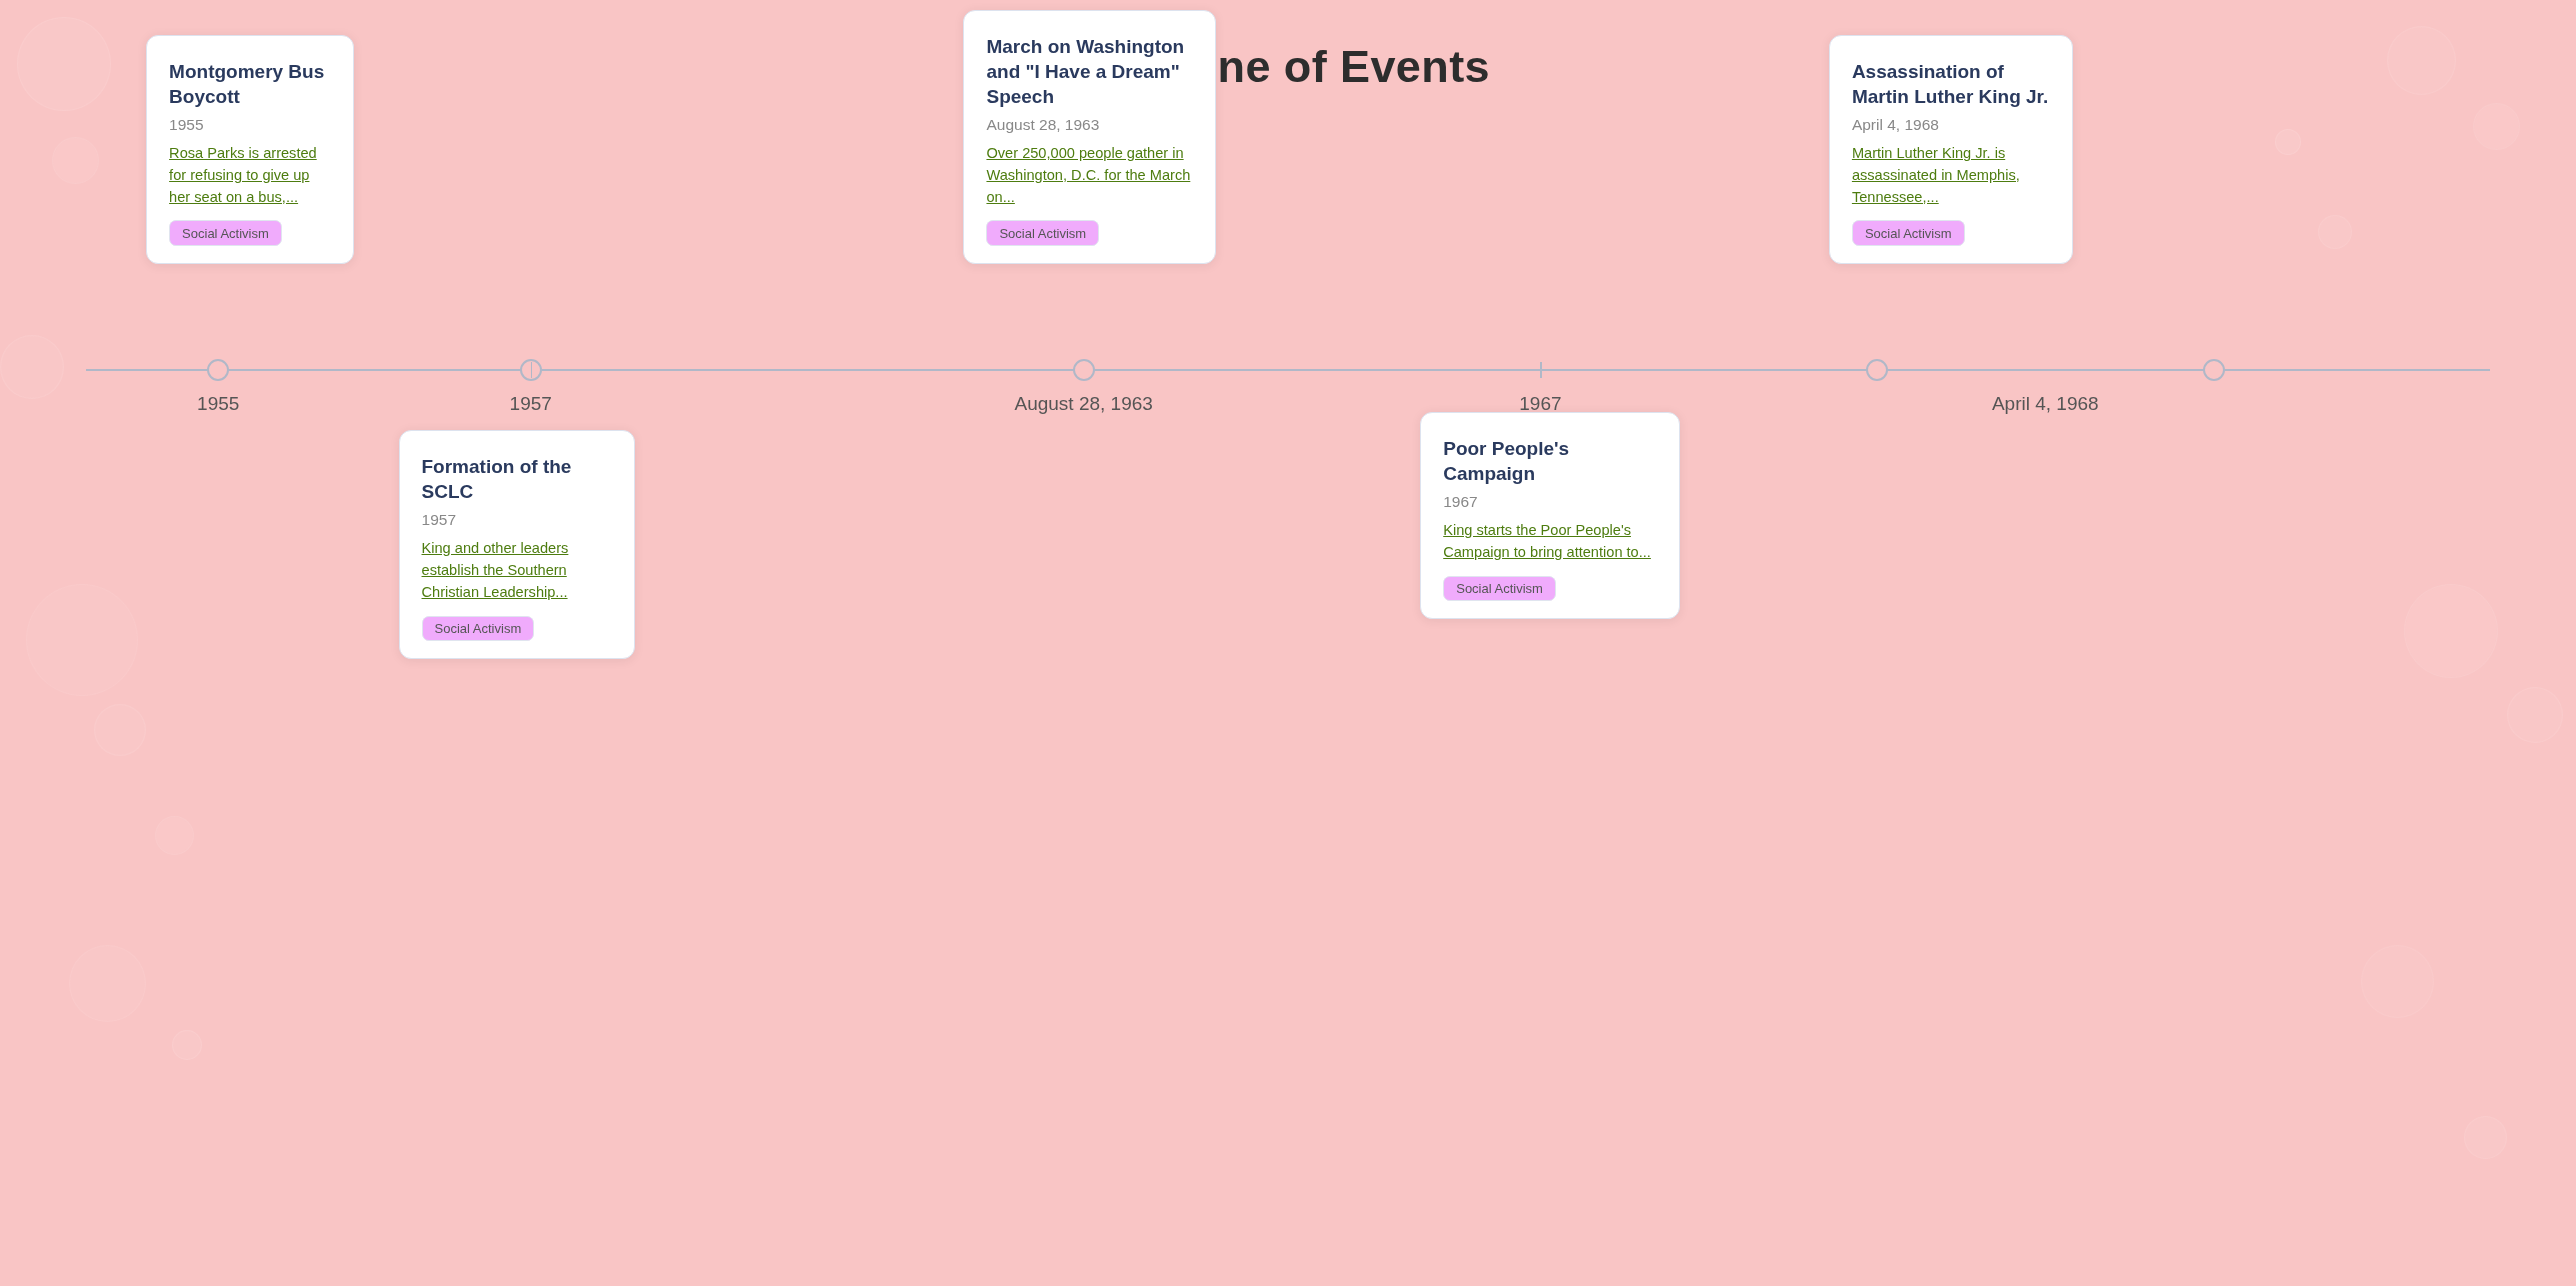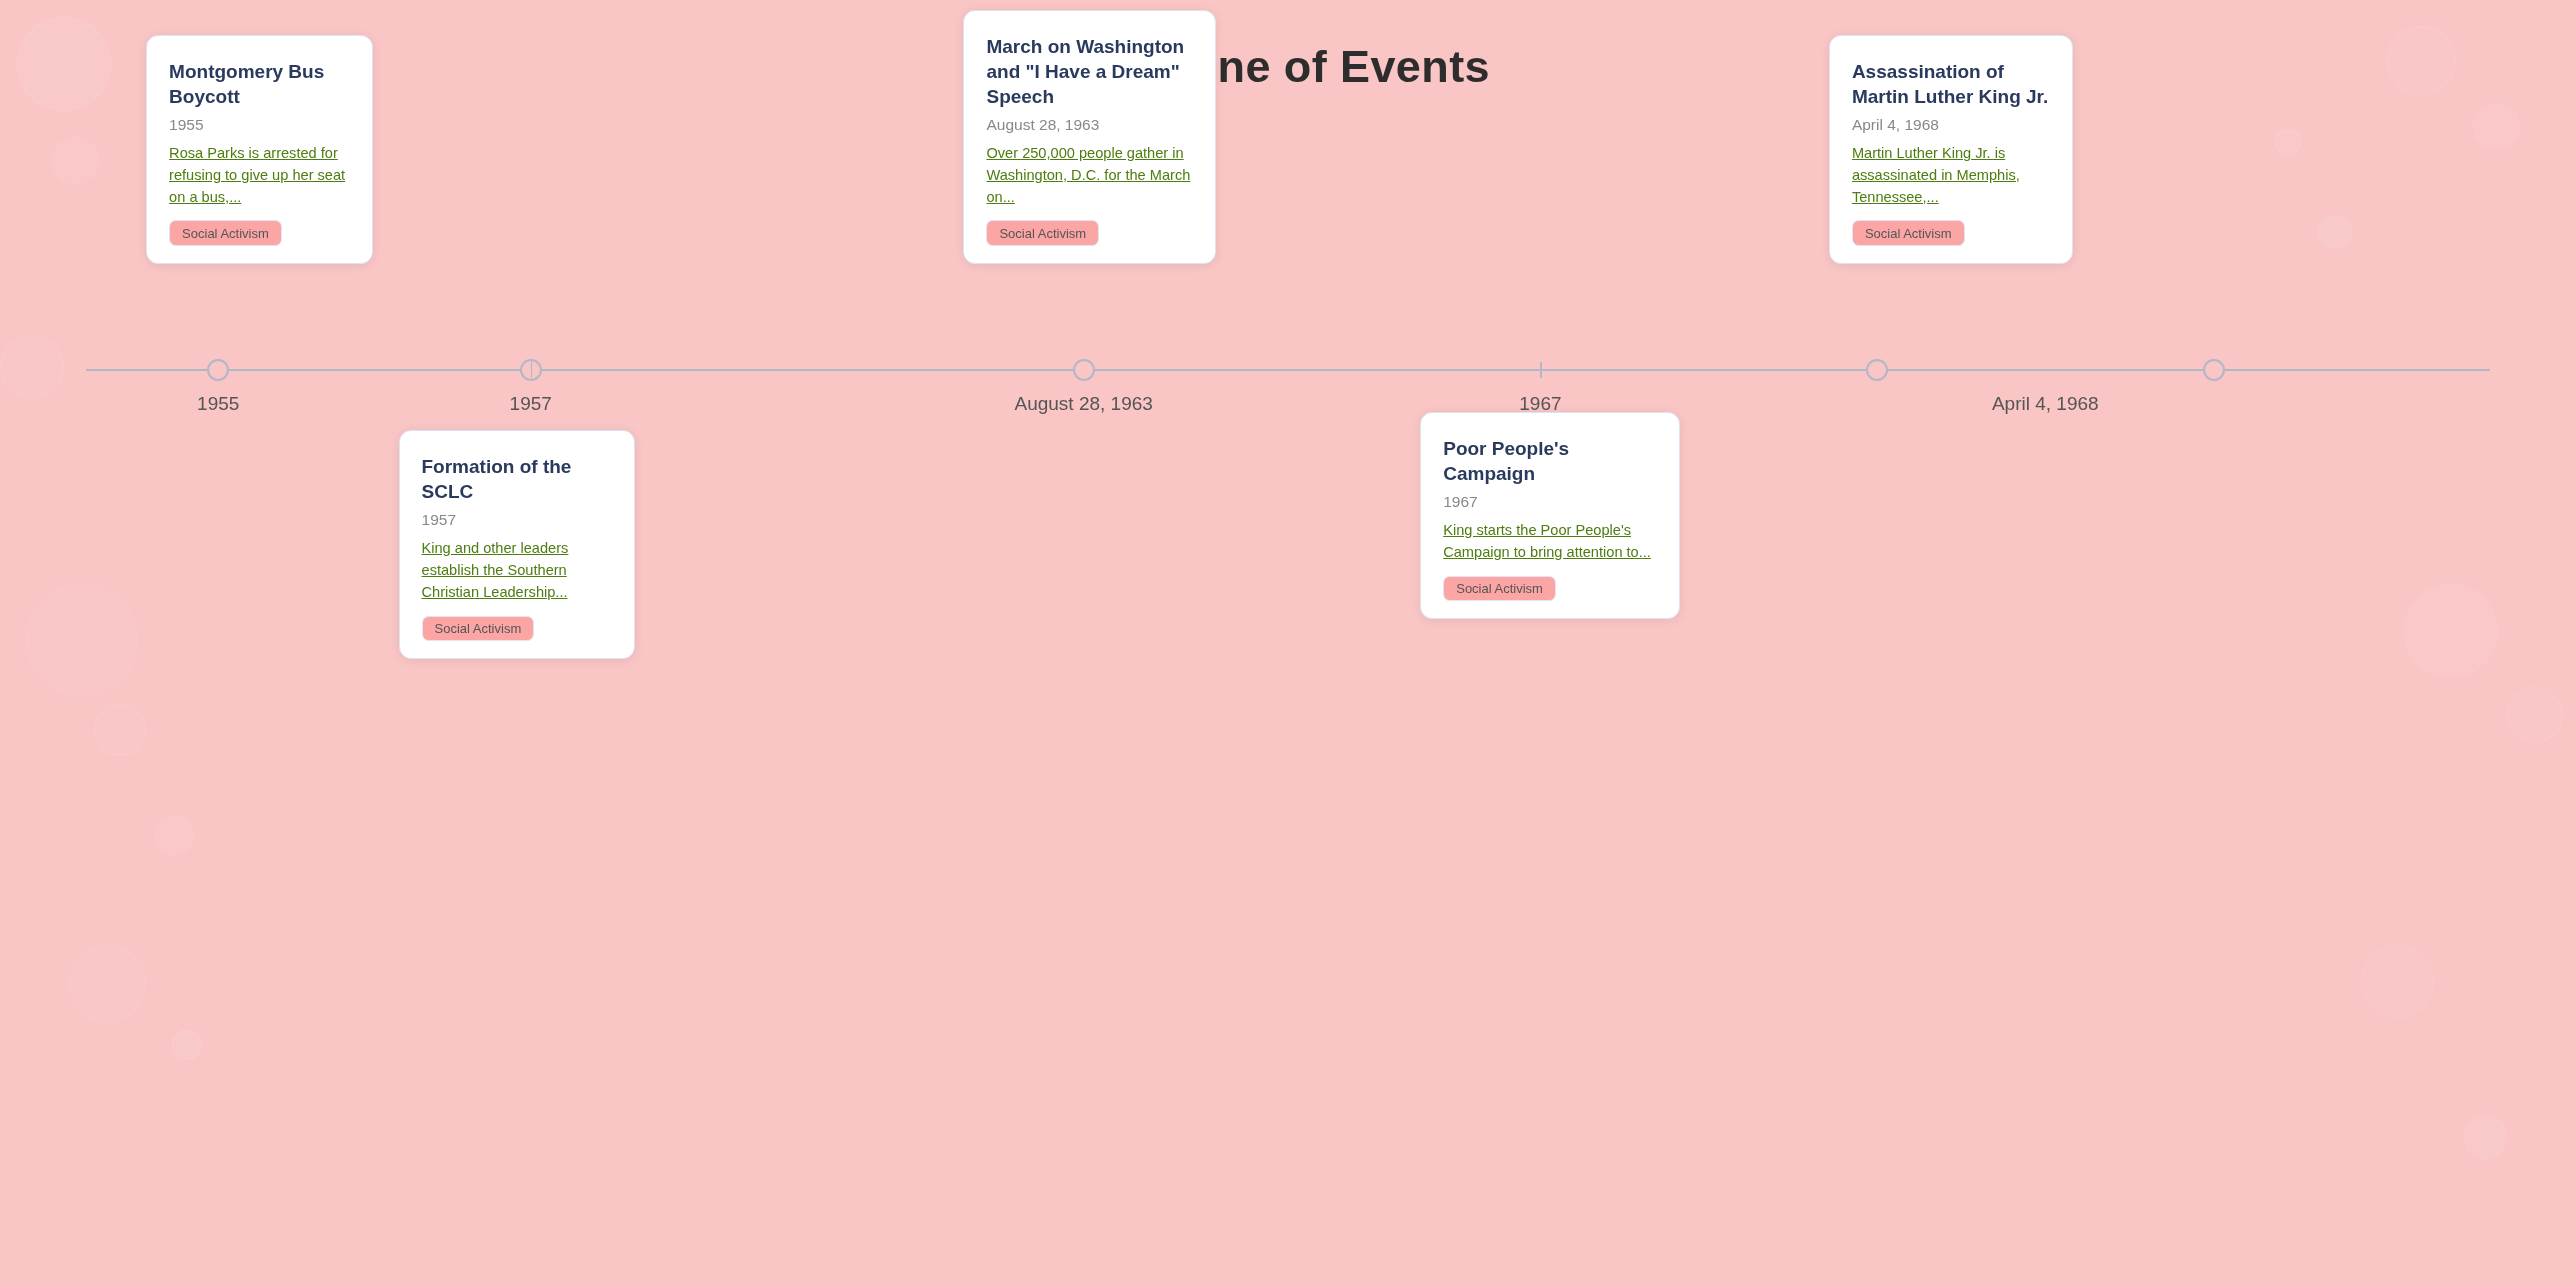--- a/index.html
+++ b/index.html
@@ -115,21 +115,21 @@
     .event-card-desc {
       font-size: 14.6px;
       color: #4d7c0f;
       line-height: 1.5;
       margin-bottom: 12px;
       text-decoration: underline;
     }
 
     .event-card-tag {
       display: inline-block;
-      background: #fca5a5;
+      background: #f0abfc;
       border-radius: 6.9px;
       padding: 4.3px 12px;
       font-size: 13px;
       color: #555;
       border: 0.9px solid #e0e5ef;
     }
   </style>
 </head>
 <body>
 
@@ -164,20 +164,20 @@
       <div class="circle-marker" style="left: 88.5%;"></div>
       <div class="tick" style="left: 18.5%;"></div>
       <div class="tick" style="left: 60.5%;"></div>
       <div class="timeline-label" style="left: 5.5%;">1955</div>
       <div class="timeline-label" style="left: 18.5%;">1957</div>
       <div class="timeline-label" style="left: 41.5%;">August 28, 1963</div>
       <div class="timeline-label" style="left: 60.5%;">1967</div>
       <div class="timeline-label" style="left: 81.5%;">April 4, 1968</div>
     </div>
   <div id="event-cards">
-      <div class="event-card above" style="left: 2.5%; width: 227px; bottom: 62px;"><div class="event-card-title">Montgomery Bus Boycott</div><div class="event-card-date">1955</div><div class="event-card-desc">Rosa Parks is arrested for refusing to give up her seat on a bus,...</div><div class="event-card-tag">Social Activism</div></div>
+      <div class="event-card above" style="left: 2.5%; width: 208px; bottom: 62px;"><div class="event-card-title">Montgomery Bus Boycott</div><div class="event-card-date">1955</div><div class="event-card-desc">Rosa Parks is arrested for refusing to give up her seat on a bus,...</div><div class="event-card-tag">Social Activism</div></div>
       <div class="event-card above" style="left: 36.5%; width: 253px; bottom: 62px;"><div class="event-card-title">March on Washington and "I Have a Dream" Speech</div><div class="event-card-date">August 28, 1963</div><div class="event-card-desc">Over 250,000 people gather in Washington, D.C. for the March on...</div><div class="event-card-tag">Social Activism</div></div>
       <div class="event-card above" style="left: 72.5%; width: 244px; bottom: 62px;"><div class="event-card-title">Assassination of Martin Luther King Jr.</div><div class="event-card-date">April 4, 1968</div><div class="event-card-desc">Martin Luther King Jr. is assassinated in Memphis, Tennessee,...</div><div class="event-card-tag">Social Activism</div></div>
       <div class="event-card below" style="left: 13%; width: 236px; top: 104px;"><div class="event-card-title">Formation of the SCLC</div><div class="event-card-date">1957</div><div class="event-card-desc">King and other leaders establish the Southern Christian Leadership...</div><div class="event-card-tag">Social Activism</div></div>
       <div class="event-card below" style="left: 55.5%; width: 260px; top: 86px;"><div class="event-card-title">Poor People's Campaign</div><div class="event-card-date">1967</div><div class="event-card-desc">King starts the Poor People's Campaign to bring attention to...</div><div class="event-card-tag">Social Activism</div></div>
     </div>
 </div>
 
 
 </body></html>

